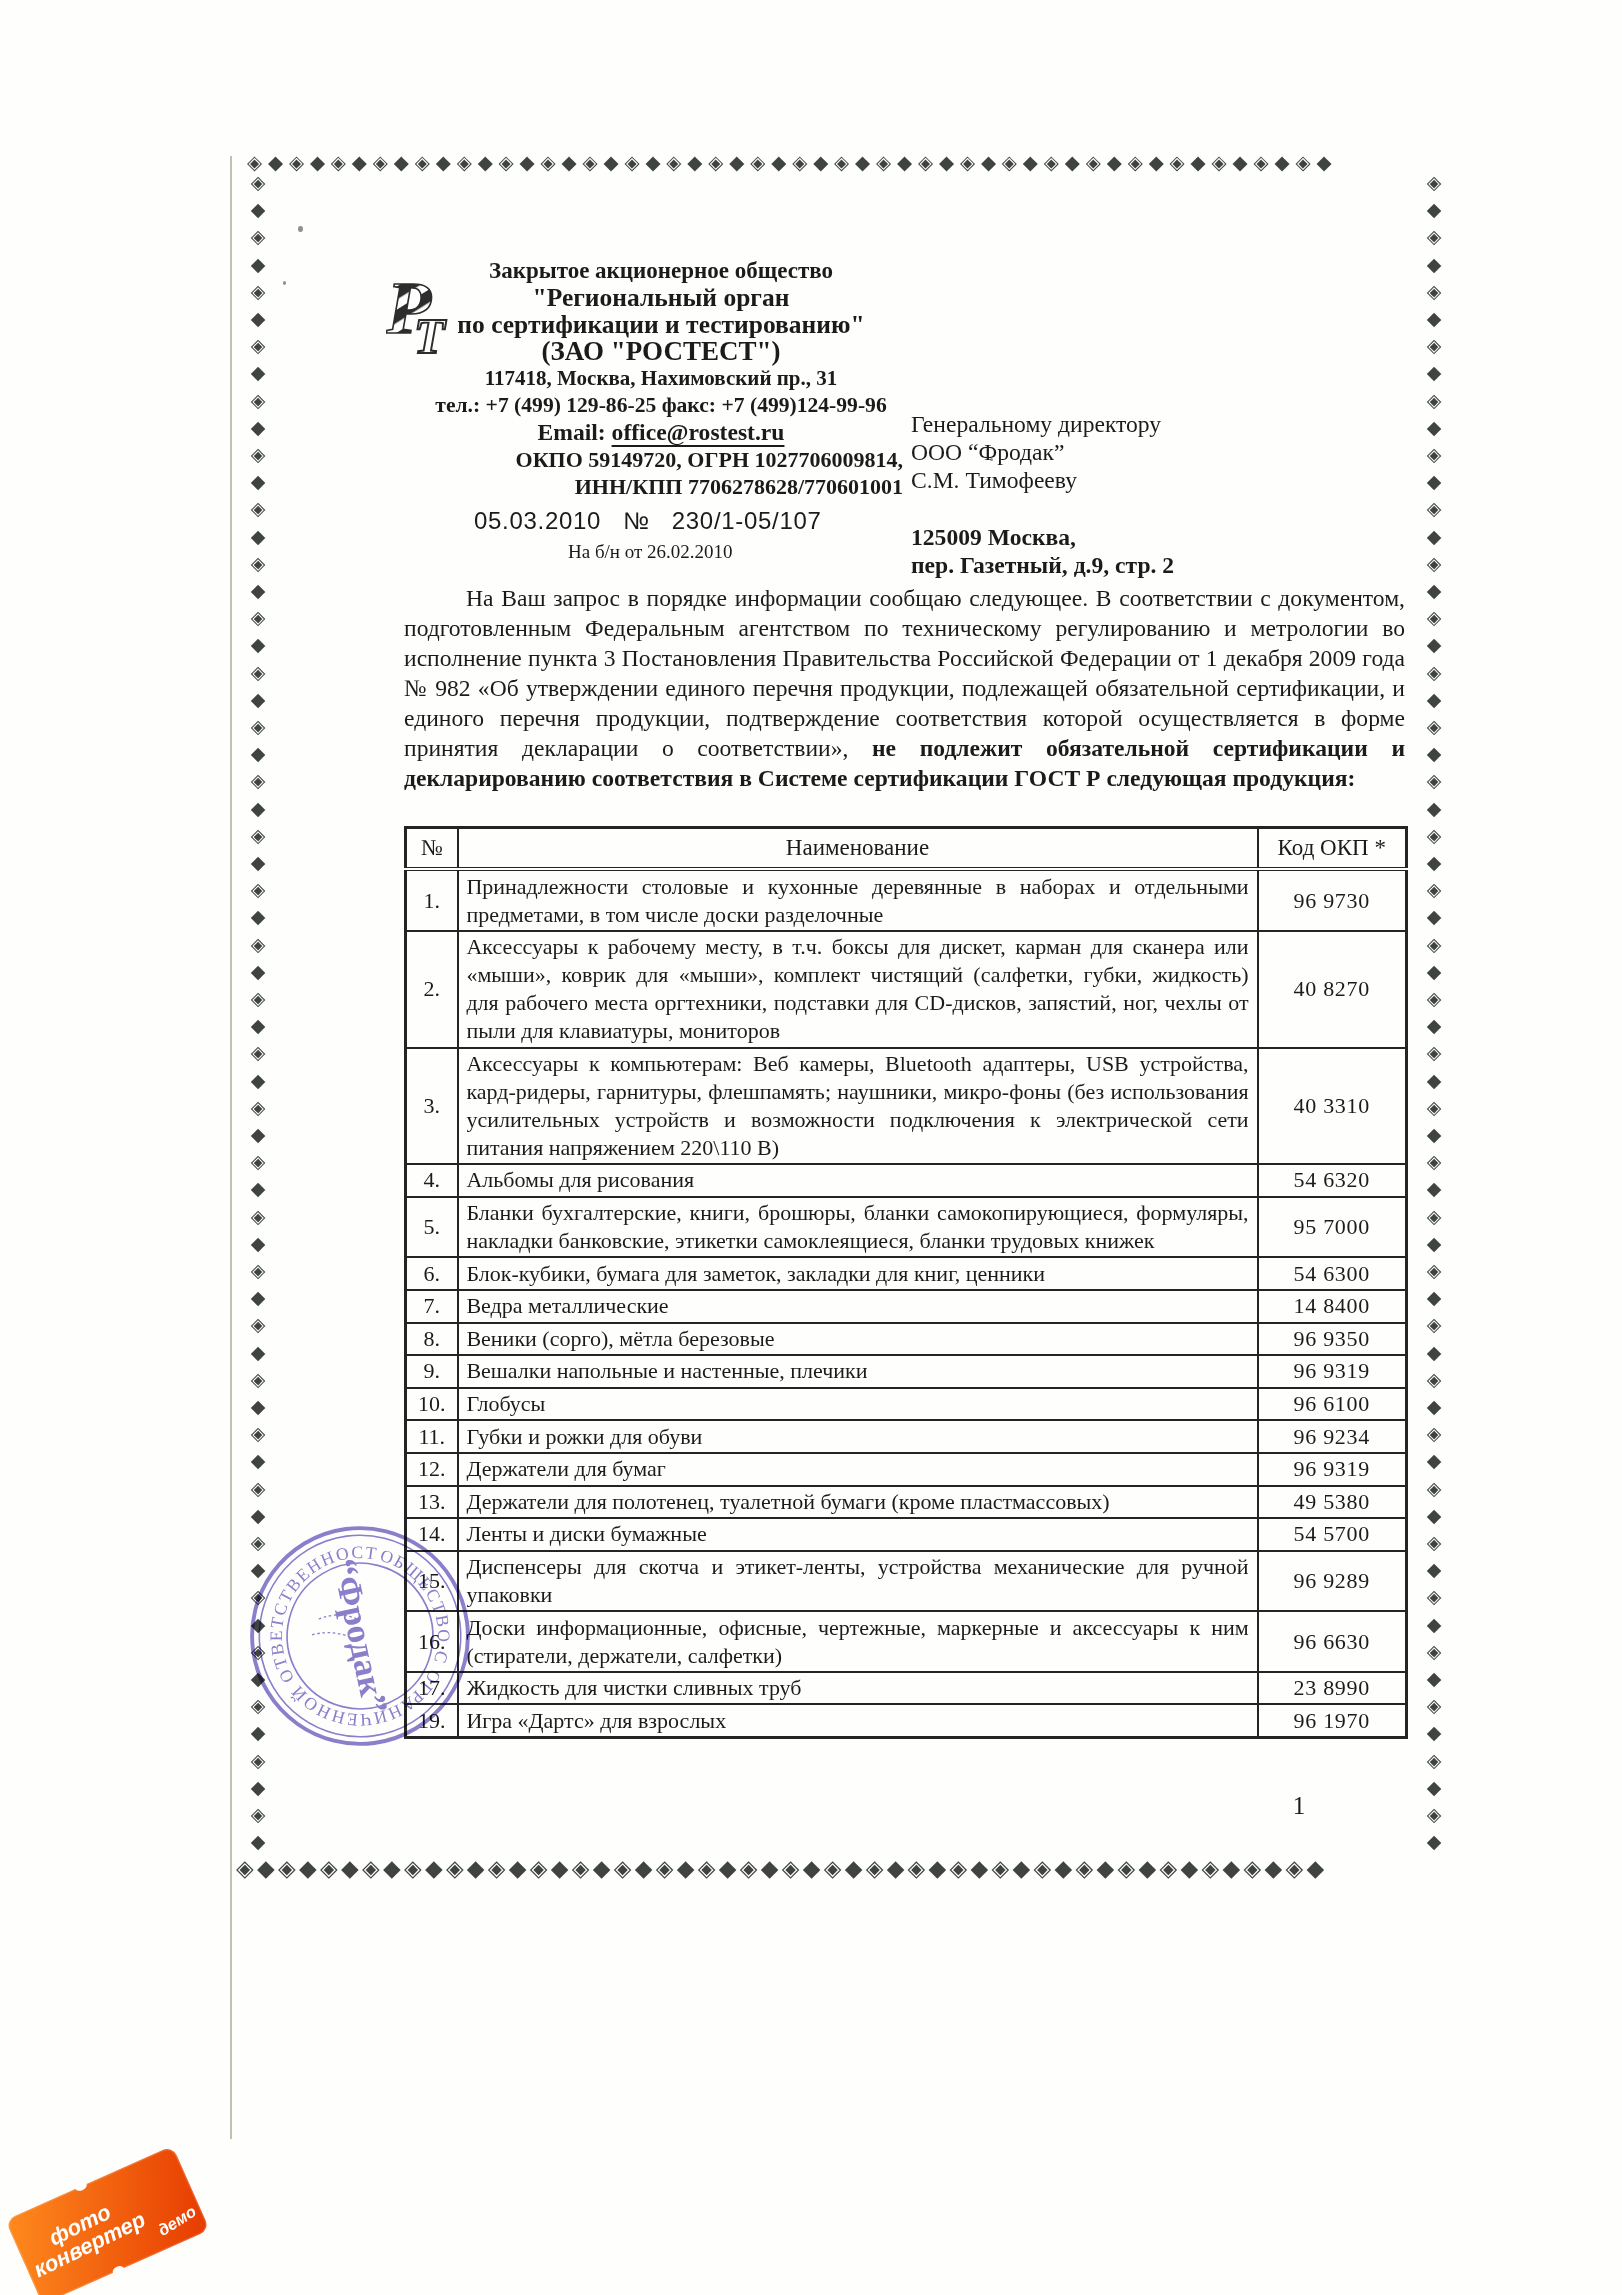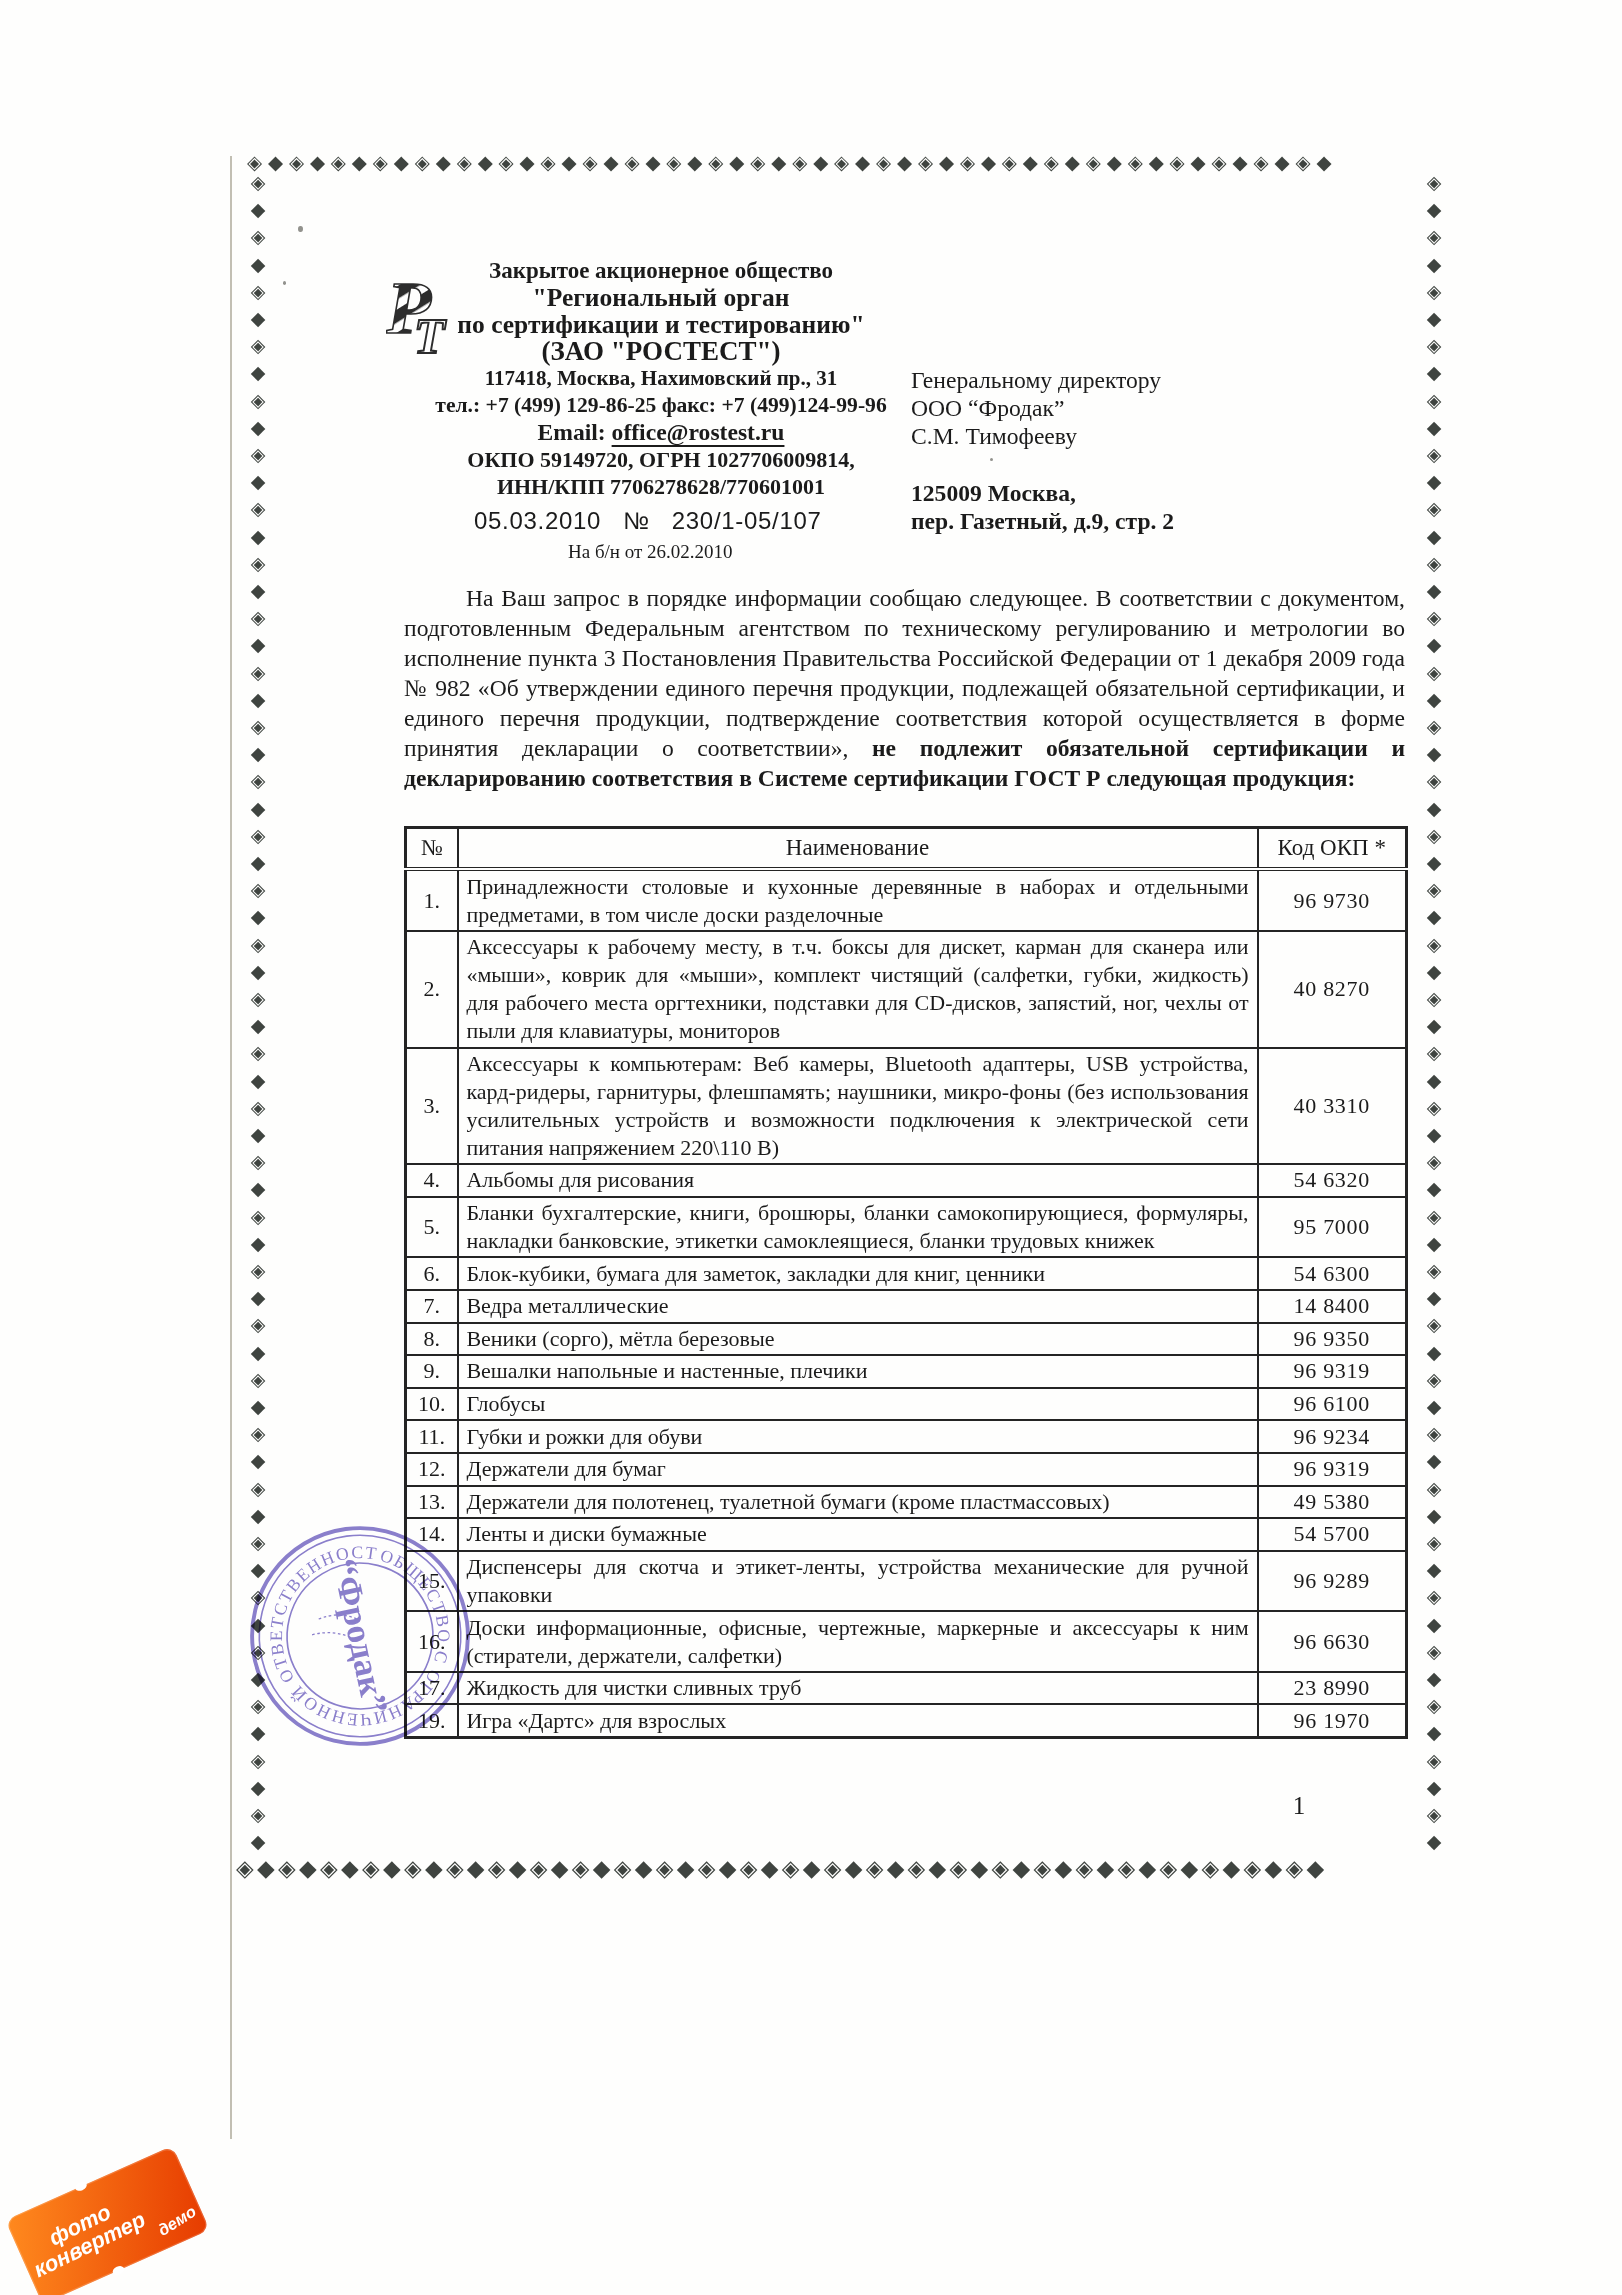--- a/index.html
+++ b/index.html
@@ -21,24 +21,24 @@
   .logo{position:absolute;left:386px;top:270px;width:79px;height:88px;}
   .letterhead{position:absolute;left:419px;top:257px;width:484px;text-align:center;font-weight:bold;}
   .letterhead p{margin:0;line-height:27px;font-size:23px;white-space:nowrap;}
   .letterhead .lh-lines p:nth-child(2){font-size:25.5px;}
   .letterhead .lh-lines p:nth-child(3){font-size:25.5px;}
   .letterhead .lh-lines p:nth-child(4){font-size:27px;}
   .letterhead .lh-lines p:nth-child(5){font-size:21px;}
   .letterhead .lh-lines p:nth-child(6){font-size:21.6px;}
   .letterhead .email-line{font-size:23.6px;}
   .letterhead .email{text-decoration:underline;text-underline-offset:4.6px;}
-  .letterhead .codes{font-size:22px;}
-
-  
-  .recipient,.recipient-addr{position:absolute;left:911px;font-size:23.6px;}
+  .letterhead .codes{font-size:22px;text-align:right;}
+
+  
+  .recipient,.recipient-addr{position:absolute;left:911px;font-size:23.6px;margin-top:44px;}
   .recipient{top:366px;}
   .recipient-addr{top:479px;font-weight:bold;}
   .recipient p,.recipient-addr p{margin:0;line-height:28px;white-space:nowrap;}
 
   
   .refline{position:absolute;left:474px;top:507px;font-family:"Liberation Sans","DejaVu Sans",sans-serif;
            font-weight:normal;font-size:24px;white-space:pre;letter-spacing:0.7px;text-align:right;}
   .refnote{position:absolute;left:568px;top:541px;font-size:19px;}
 
   

